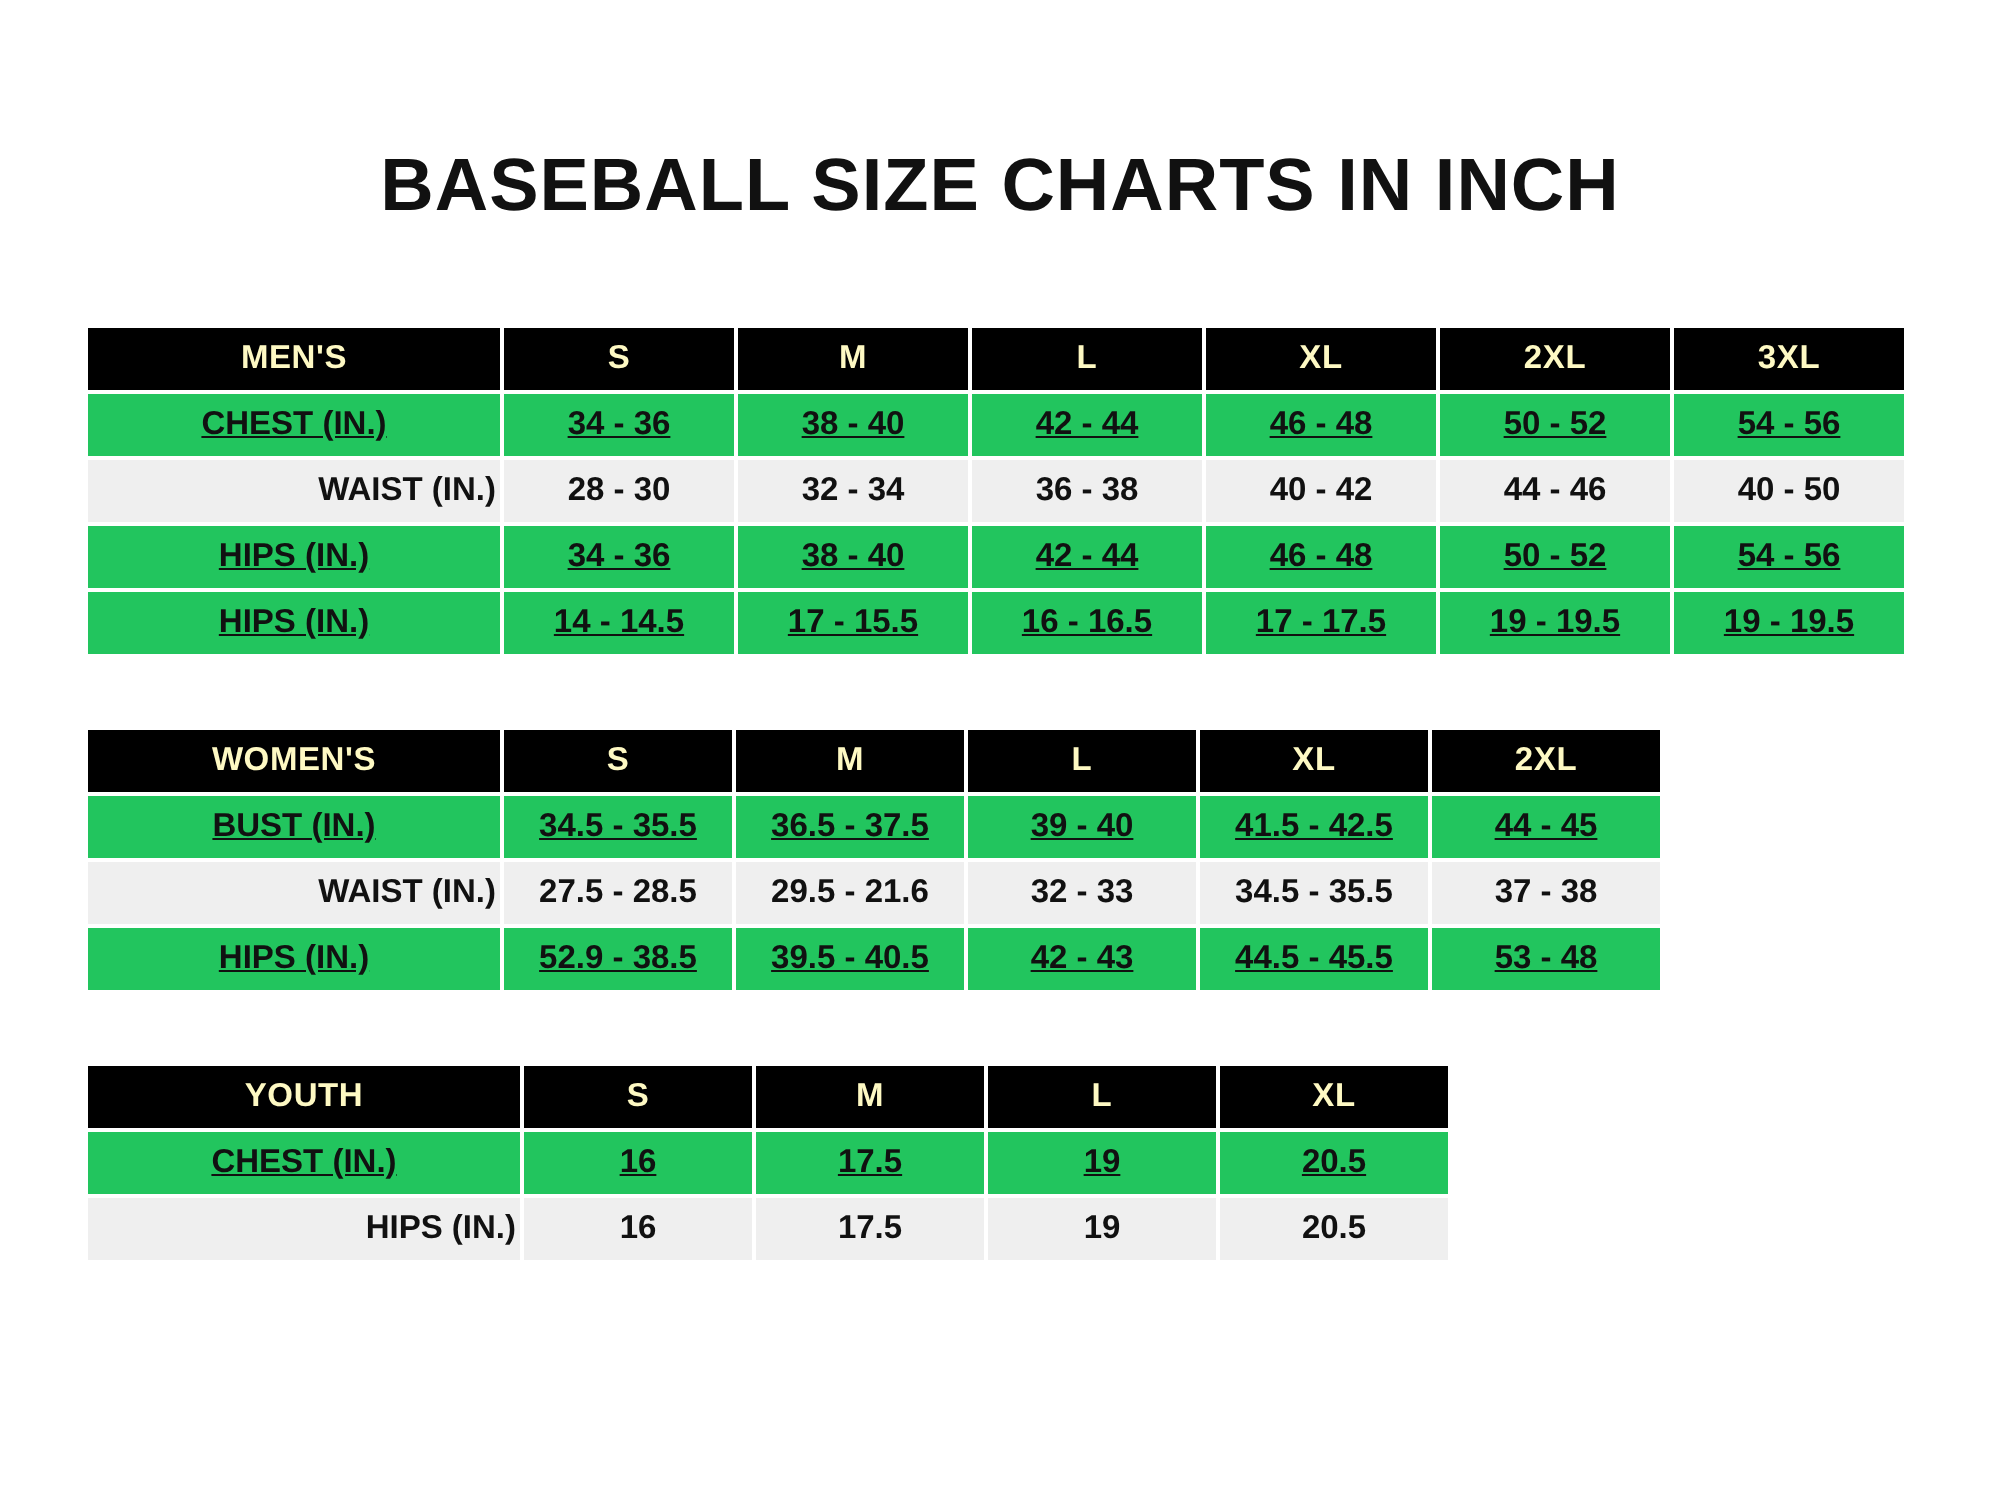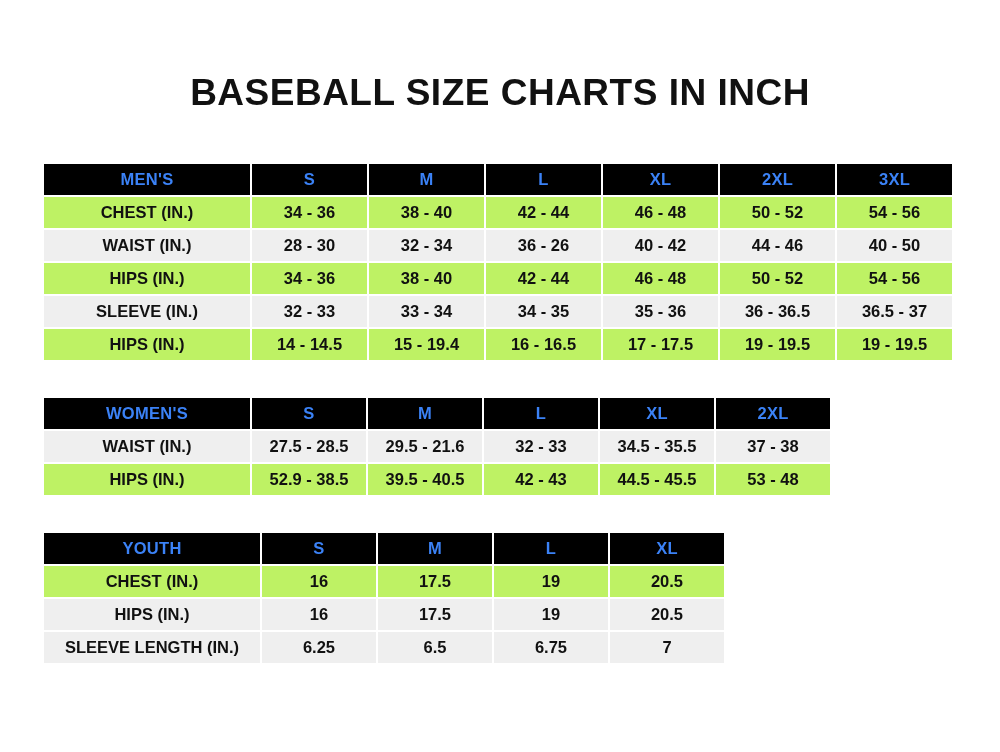--- a/index.html
+++ b/index.html
@@ -47,35 +47,37 @@
     text-align: center;
     font-weight: bold;
     font-size: 16.5px;
     height: 31px;
     padding: 0 2px;
     white-space: nowrap;
     font-family: "Liberation Sans", sans-serif;
   }
   .hdr-row th {
     background: #000000;
-    color: #3b82f6;
+    color: #fef9c3;
     height: 33px;
     font-size: 17px;
     letter-spacing: 0.3px;
   }
   .row-label {
     background: #ffffff;
     color: #111111;
   }
   .row-alt .row-label,
   .row-alt td {
     background: #efefef;
+    text-align: right;
   }
   .row-norm td {
-    background: #bef264;
+    background: #22c55e;
+    text-decoration: underline;
   }
   .cellpad {
     padding: 0 6px;
   }
 
   
   .tbl-men { width: 910px; }
   .tbl-men col.c0 { width: 208px; }
   .tbl-men col.cx { width: 117px; }
 
@@ -126,47 +128,38 @@
           <td>38 - 40</td>
           <td>42 - 44</td>
           <td>46 - 48</td>
           <td>50 - 52</td>
           <td>54 - 56</td>
         </tr>
         <tr class="row-alt">
           <td class="row-label cellpad">WAIST (IN.)</td>
           <td>28 - 30</td>
           <td>32 - 34</td>
-          <td>36 - 26</td>
+          <td>36 - 38</td>
           <td>40 - 42</td>
           <td>44 - 46</td>
           <td>40 - 50</td>
         </tr>
         <tr class="row-norm">
           <td class="row-label cellpad">HIPS (IN.)</td>
           <td>34 - 36</td>
           <td>38 - 40</td>
           <td>42 - 44</td>
           <td>46 - 48</td>
           <td>50 - 52</td>
           <td>54 - 56</td>
         </tr>
-        <tr class="row-alt">
-          <td class="row-label cellpad">SLEEVE (IN.)</td>
-          <td>32 - 33</td>
-          <td>33 - 34</td>
-          <td>34 - 35</td>
-          <td>35 - 36</td>
-          <td>36 - 36.5</td>
-          <td>36.5 - 37</td>
-        </tr>
         <tr class="row-norm">
           <td class="row-label cellpad">HIPS (IN.)</td>
           <td>14 - 14.5</td>
-          <td>15 - 19.4</td>
+          <td>17 - 15.5</td>
           <td>16 - 16.5</td>
           <td>17 - 17.5</td>
           <td>19 - 19.5</td>
           <td>19 - 19.5</td>
         </tr>
       </tbody>
     </table>
 
     <table class="size-table tbl-women">
       <colgroup>
@@ -181,20 +174,28 @@
         <tr class="hdr-row">
           <th>WOMEN'S</th>
           <th>S</th>
           <th>M</th>
           <th>L</th>
           <th>XL</th>
           <th>2XL</th>
         </tr>
       </thead>
       <tbody>
+        <tr class="row-norm">
+          <td class="row-label cellpad">BUST (IN.)</td>
+          <td>34.5 - 35.5</td>
+          <td>36.5 - 37.5</td>
+          <td>39 - 40</td>
+          <td>41.5 - 42.5</td>
+          <td>44 - 45</td>
+        </tr>
         <tr class="row-alt">
           <td class="row-label cellpad">WAIST (IN.)</td>
           <td>27.5 - 28.5</td>
           <td>29.5 - 21.6</td>
           <td>32 - 33</td>
           <td>34.5 - 35.5</td>
           <td>37 - 38</td>
         </tr>
         <tr class="row-norm">
           <td class="row-label cellpad">HIPS (IN.)</td>
@@ -232,24 +233,17 @@
           <td>19</td>
           <td>20.5</td>
         </tr>
         <tr class="row-alt">
           <td class="row-label cellpad">HIPS (IN.)</td>
           <td>16</td>
           <td>17.5</td>
           <td>19</td>
           <td>20.5</td>
         </tr>
-        <tr class="row-alt">
-          <td class="row-label cellpad">SLEEVE LENGTH (IN.)</td>
-          <td>6.25</td>
-          <td>6.5</td>
-          <td>6.75</td>
-          <td>7</td>
-        </tr>
       </tbody>
     </table>
 
   </div>
 </div>
 
 </body></html>

